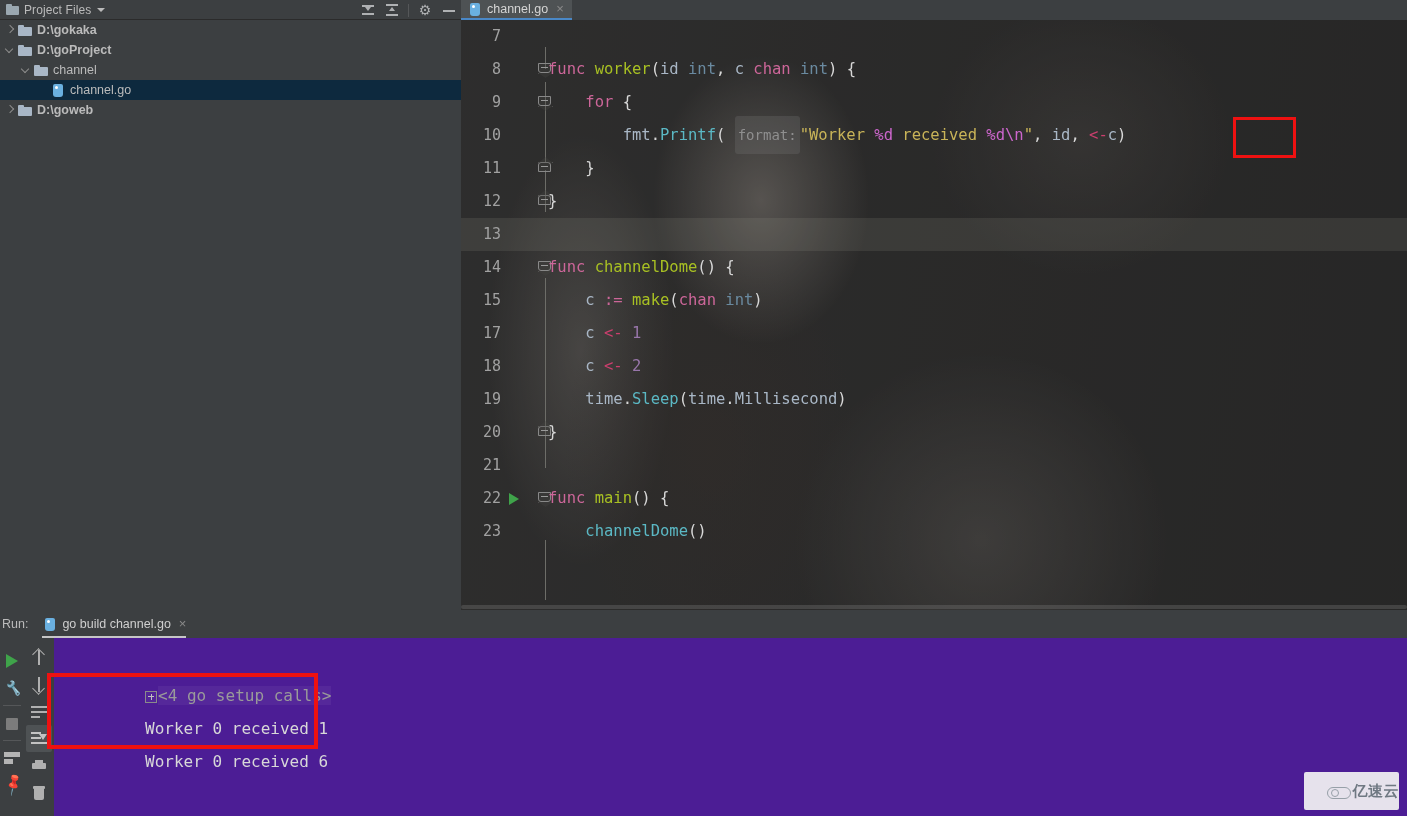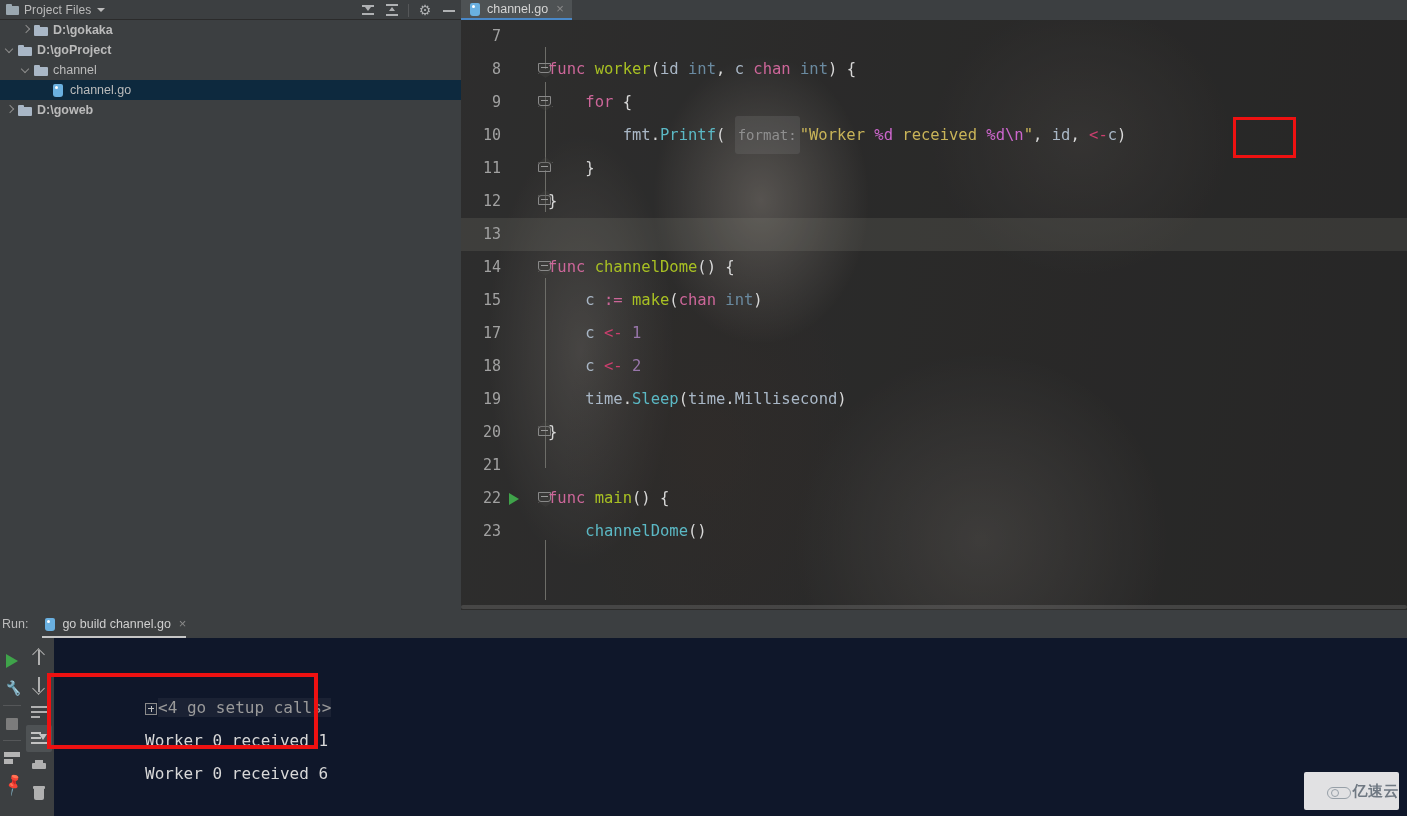--- a/index.html
+++ b/index.html
@@ -338,24 +338,24 @@
     content: ""; position: absolute; left: 1px; top: 3px; width: 10px; height: 11px;
     background: #b0b0b0; border-radius: 0 0 2px 2px;
   }
   .trash-ico::after {
     content: ""; position: absolute; left: 0px; top: 0px; width: 12px; height: 2.5px;
     background: #b0b0b0; border-radius: 1px;
   }
 
   #console {
     position: absolute; left: 54px; top: 28px; right: 0; bottom: 0;
-    background: #0f172a;
+    background: #4c1d95;
     font-family: "DejaVu Sans Mono", monospace;
     font-size: 16px; color: #d8d8d8;
-    padding-top: 20px;
+    padding-top: 8px;
   }
   .con-line { height: 33px; line-height: 33px; padding-left: 14px; white-space: pre; }
   .fold-plus {
     display: inline-block; width: 12px; height: 12px; position: relative;
     border: 1px solid #8a8a8a; vertical-align: middle; margin-right: 1px;
     background: rgba(255,255,255,0.04);
   }
   .fold-plus::before {
     content: ""; position: absolute; left: 2px; top: 4.5px; width: 6px; height: 1.4px; background: #c0c0c0;
   }
@@ -411,21 +411,21 @@
             <i class="arrowsA"></i>
           </span>
         <span class="sep-v"></span>
         <span class="tool-ico ico-gear">⚙</span>
         <span class="tool-ico ico-min"></span>
       </div>
     </div>
 
     <div id="tree">
 
-      <div class="tree-row" style="padding-left:18px;">
+      <div class="tree-row" style="padding-left:2px;">
         <span class="tw right"></span>
         <span class="folder-ico"></span>
         <span class="tree-label bold">D:\gokaka</span>
       </div>
 
       <div class="tree-row" style="padding-left:2px;">
         <span class="tw down"></span>
         <span class="folder-ico"></span>
         <span class="tree-label bold">D:\goProject</span>
       </div>

